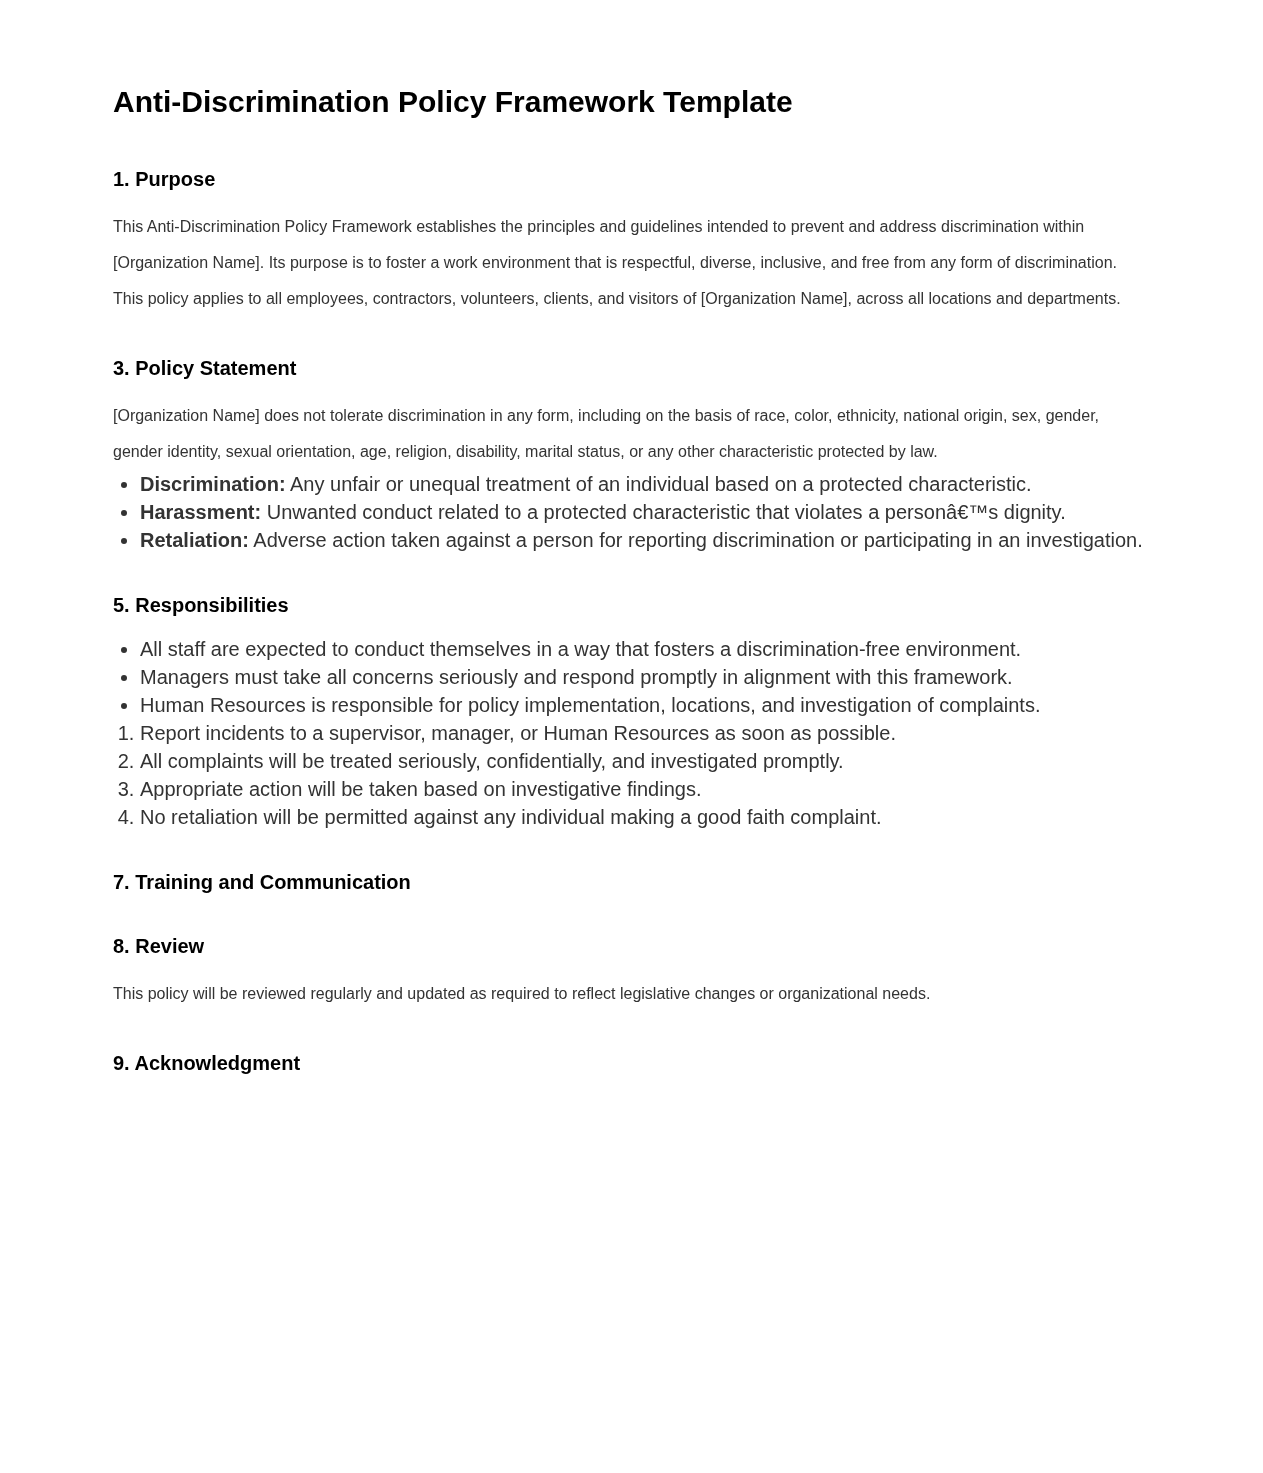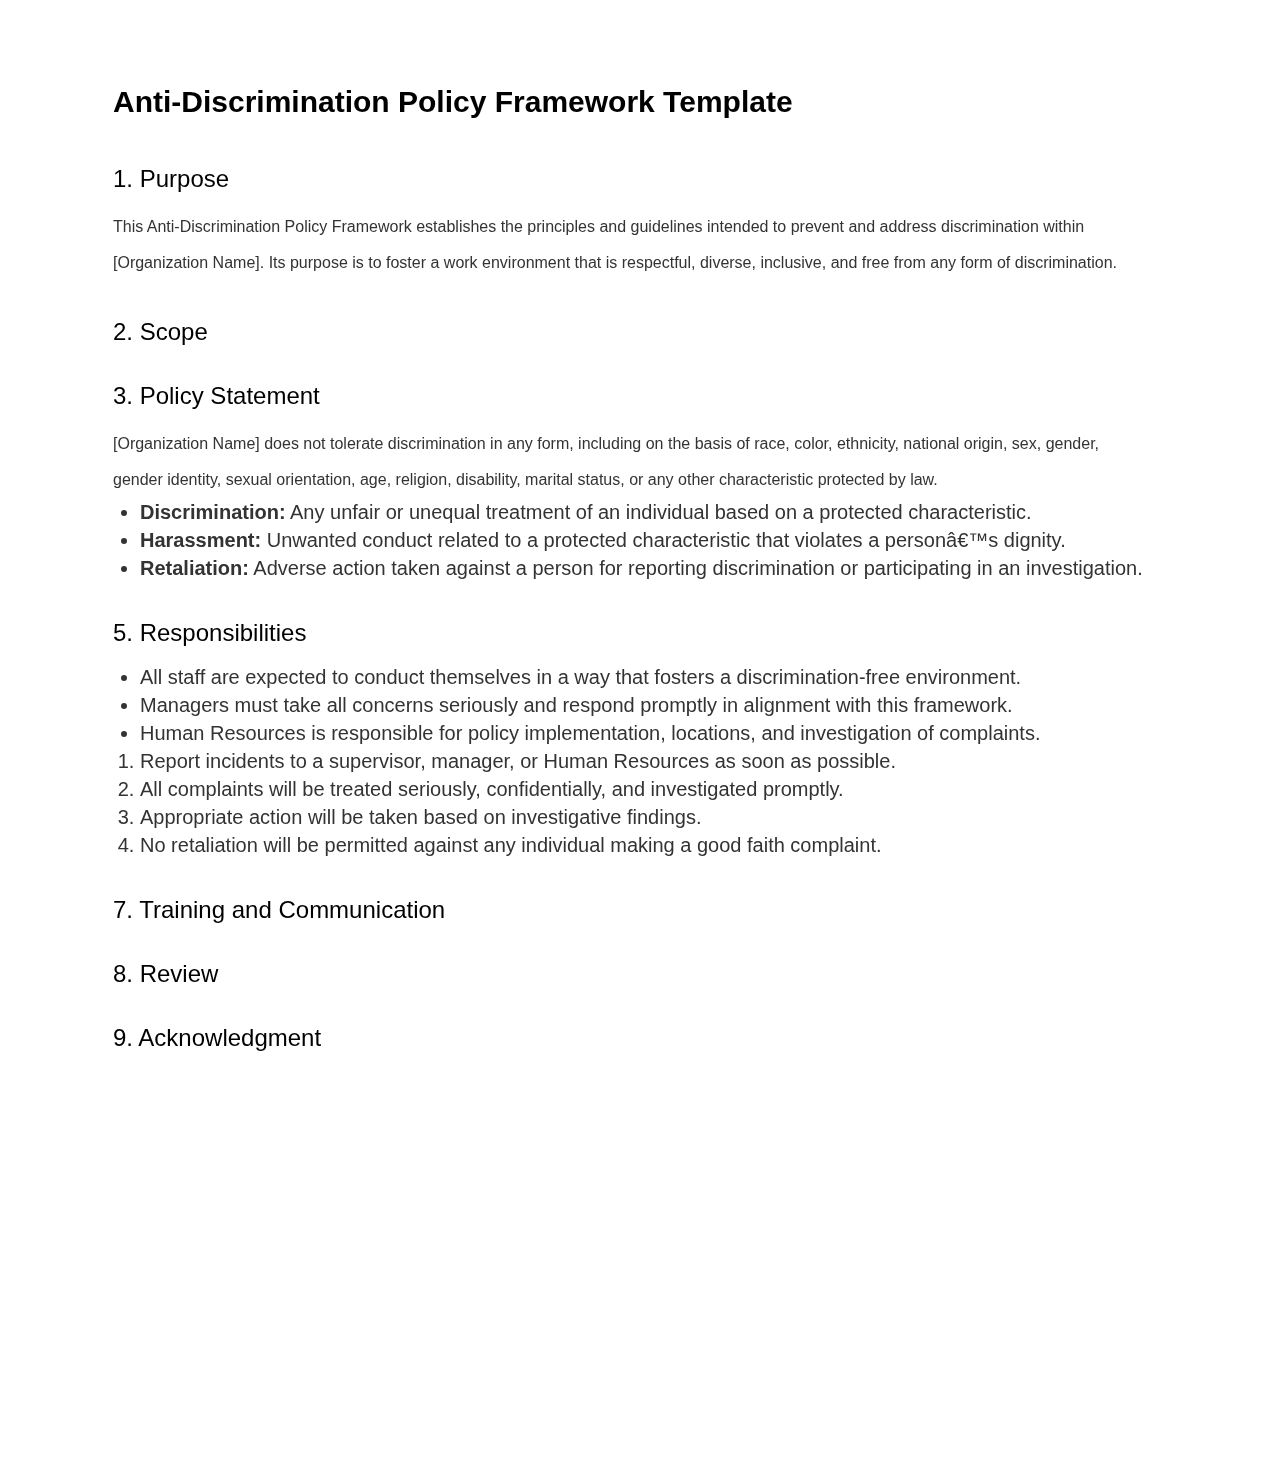--- a/index.html
+++ b/index.html
@@ -24,23 +24,23 @@
     color: #333333;
   }
   h1 {
     font-size: 30px;
     line-height: 36px;
     font-weight: bold;
     color: #000000;
     margin: 0 0 46px 0;
   }
   h2 {
-    font-size: 24px;
+    font-size: 20px;
     line-height: 26px;
-    font-weight: normal;
+    font-weight: bold;
     color: #000000;
     margin: 38px 0 17px 0;
   }
   p {
     font-size: 16px;
     line-height: 36px;
     margin: 0;
     color: #333333;
   }
   ul, ol {
@@ -61,21 +61,21 @@
   <main class="content">
 
     <h1>Anti-Discrimination Policy Framework Template</h1>
 
     <section>
       <h2>1. Purpose</h2>
       <p>This Anti-Discrimination Policy Framework establishes the principles and guidelines intended to prevent and address discrimination within [Organization Name]. Its purpose is to foster a work environment that is respectful, diverse, inclusive, and free from any form of discrimination.</p>
     </section>
 
     <section>
-      <h2>2. Scope</h2>
+      <p>This policy applies to all employees, contractors, volunteers, clients, and visitors of [Organization Name], across all locations and departments.</p>
     </section>
 
     <section>
       <h2>3. Policy Statement</h2>
       <p>[Organization Name] does not tolerate discrimination in any form, including on the basis of race, color, ethnicity, national origin, sex, gender, gender identity, sexual orientation, age, religion, disability, marital status, or any other characteristic protected by law.</p>
     </section>
 
     <section>
       <ul>
         <li><span class="term">Discrimination:</span><span> Any unfair or unequal treatment of an individual based on a protected characteristic.</span></li>
@@ -101,20 +101,21 @@
         <li>No retaliation will be permitted against any individual making a good faith complaint.</li>
       </ol>
     </section>
 
     <section>
       <h2>7. Training and Communication</h2>
     </section>
 
     <section>
       <h2>8. Review</h2>
+      <p>This policy will be reviewed regularly and updated as required to reflect legislative changes or organizational needs.</p>
     </section>
 
     <section>
       <h2>9. Acknowledgment</h2>
     </section>
 
   </main>
 </div>
 
 </body></html>

